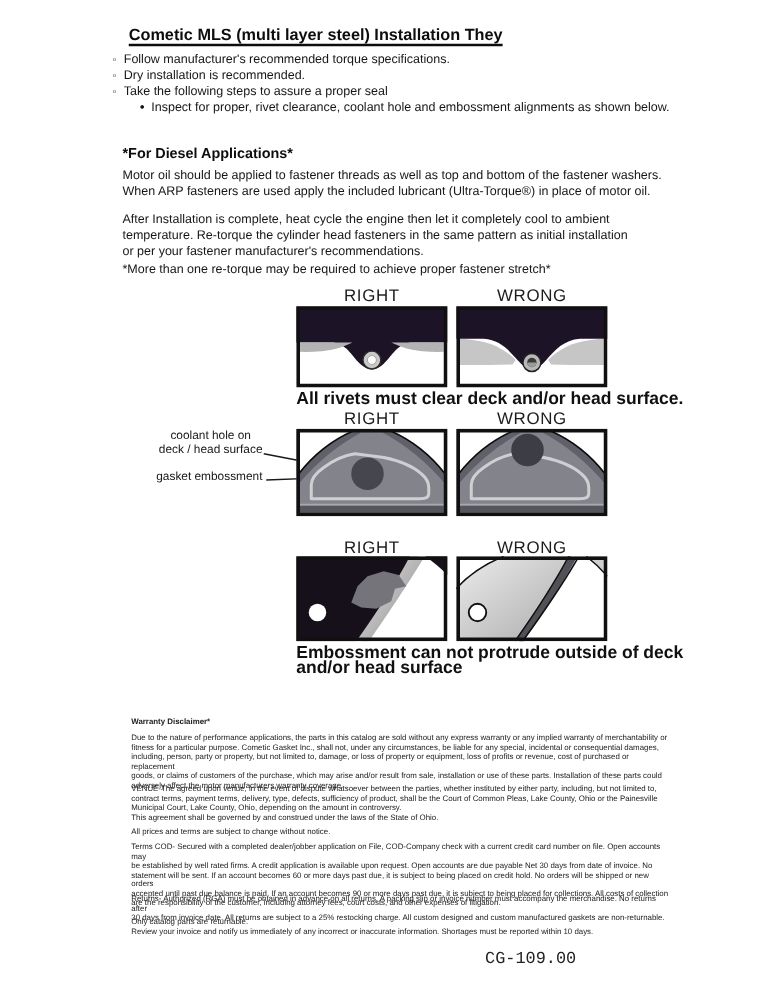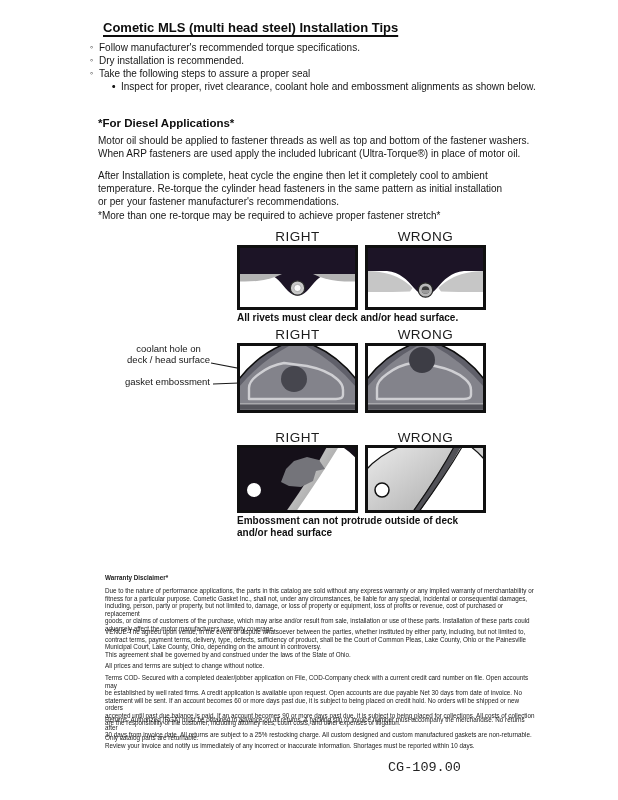--- a/index.html
+++ b/index.html
@@ -9,33 +9,33 @@
   .title{font-size:13px;font-weight:bold;color:#0d0d0d;
          text-decoration:underline;text-underline-offset:3px;text-decoration-thickness:1.5px;}
   .bullets{font-size:10px;line-height:13px;color:#161616;}
   .b-row{position:relative;padding-left:9px;}
   .b-row .mark{position:absolute;left:0;top:0;font-size:9px;}
   .b-sub{padding-left:31px;}
   .b-sub .mark{left:22px;font-size:10px;}
   .h2{font-size:11.5px;font-weight:bold;color:#0d0d0d;}
   .para{font-size:10px;line-height:13px;color:#161616;white-space:pre-line;width:460px;}
   .dg-label{font-size:13.5px;letter-spacing:.5px;color:#1c1c1c;text-align:center;width:121px;}
-  .caption{font-size:10px;font-weight:bold;color:#101010;white-space:pre-line;line-height:12px;}
+  .caption{font-size:14px;font-weight:bold;color:#101010;white-space:pre-line;line-height:12px;}
   .side-label{font-size:9.5px;line-height:10.5px;color:#161616;text-align:center;white-space:pre-line;}
   .fine{font-size:6.3px;line-height:7.5px;color:#1a1a1a;white-space:pre-line;width:432px;}
   .fine-h{font-size:6.3px;font-weight:bold;color:#1a1a1a;}
   .code{font-size:13.5px;color:#222;}
   svg{display:block;}
 </style>
 </head>
 <body>
 
 <div class="page">
 
-  <div class="abs title" style="left:103px;top:20px;">Cometic MLS (multi head steel) Installation Tips</div>
+  <div class="abs title" style="left:103px;top:20px;">Cometic MLS (multi layer steel) Installation They</div>
 
   <div class="abs bullets" style="left:90px;top:41px;width:470px;">
     <div class="b-row"><span class="mark">◦</span><span>Follow manufacturer's recommended torque specifications.</span></div>
     <div class="b-row"><span class="mark">◦</span><span>Dry installation is recommended.</span></div>
     <div class="b-row"><span class="mark">◦</span><span>Take the following steps to assure a proper seal</span></div>
     <div class="b-row b-sub"><span class="mark">•</span></div>
     <div class="b-row b-sub"><span class="mark">•</span><span>Inspect for proper, rivet clearance, coolant hole and embossment alignments as shown below.</span></div>
   </div>
 
   <div class="abs h2" style="left:98px;top:117px;">*For Diesel Applications*</div>

